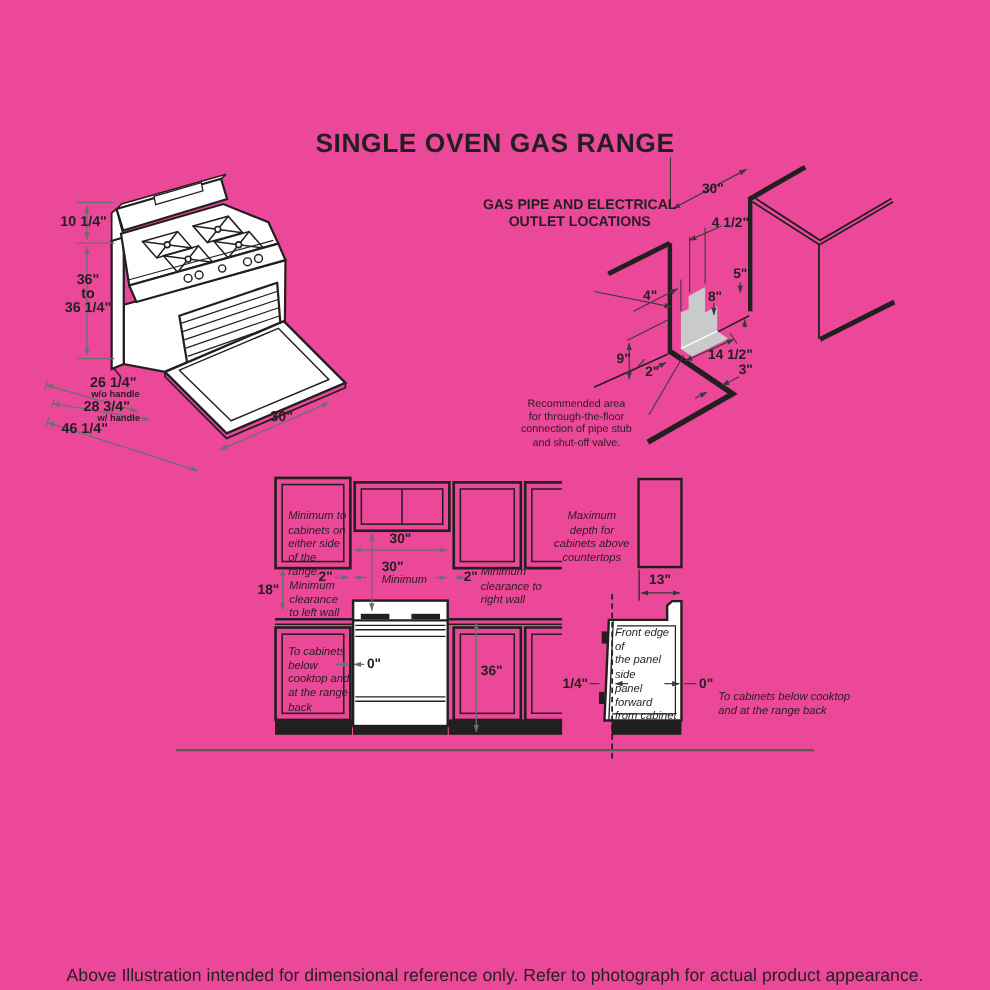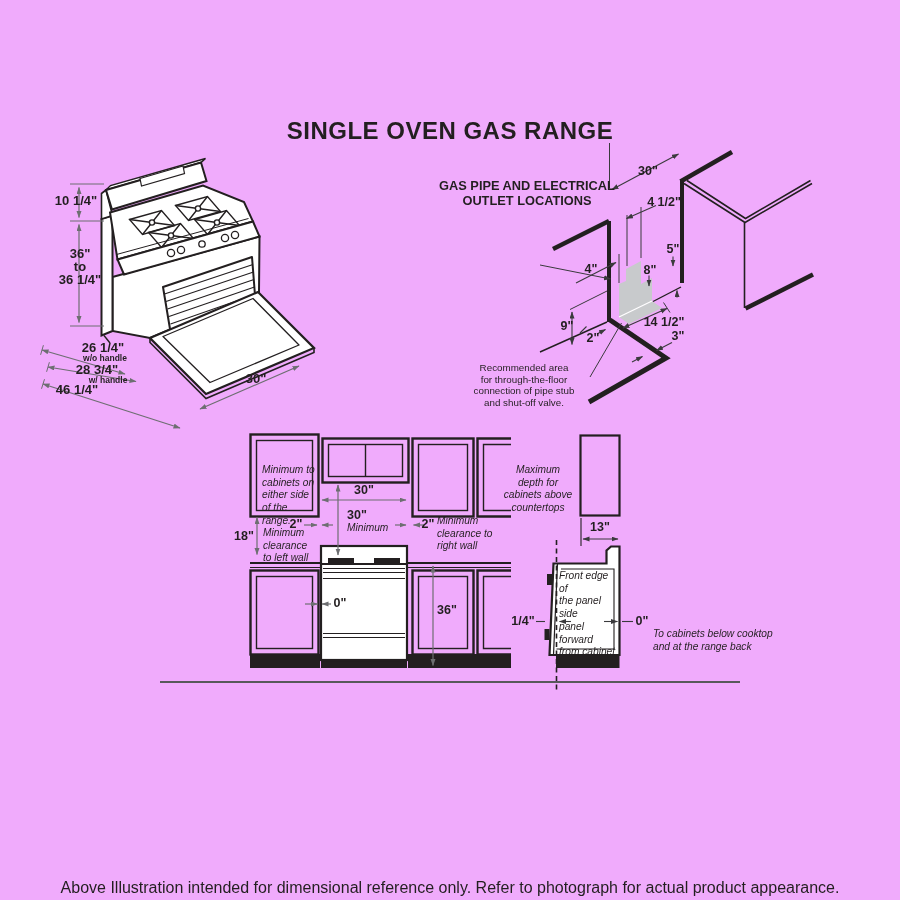--- a/index.html
+++ b/index.html
@@ -1,16 +1,16 @@
 <!DOCTYPE html>
 <html><head>
 <meta charset="utf-8">
 <style>
   html,body{margin:0;padding:0;background:#fff;}
-  #page{position:relative;width:900px;height:900px;background:#f0abfc;overflow:hidden;
+  #page{position:relative;width:900px;height:900px;background:#ec4899;overflow:hidden;
         font-family:"Liberation Sans","DejaVu Sans",sans-serif;color:#231f20;}
   svg{position:absolute;left:0;top:0;}
   .lbl{position:absolute;color:#231f20;line-height:1.15;}
   .c{text-align:center;}
   .r{text-align:center;}
   .b{font-weight:bold;}
   .dim{font-size:12.5px;font-weight:bold;}
   .dimL{font-size:13px;font-weight:bold;}
   .note{font-size:9.8px;line-height:11.5px;}
   .cab{font-size:10.2px;line-height:12.7px;font-style:italic;}
@@ -259,20 +259,27 @@
   <span class="ln">Minimum</span>
   <span class="ln">clearance to</span>
   <span class="ln">right wall</span>
 </div>
 <div class="lbl c dim" style="left:224px;top:529px;width:40px;">18"</div>
 <div class="lbl cab" style="left:263px;top:527px;width:60px;">
   <span class="ln">Minimum</span>
   <span class="ln">clearance</span>
   <span class="ln">to left wall</span>
 </div>
+<div class="lbl cab" style="left:262px;top:587px;width:58px;">
+  <span class="ln">To cabinets</span>
+  <span class="ln">below</span>
+  <span class="ln">cooktop and</span>
+  <span class="ln">at the range</span>
+  <span class="ln">back</span>
+</div>
 <div class="lbl c dim" style="left:320px;top:596px;width:40px;">0"</div>
 <div class="lbl c dim" style="left:427px;top:603px;width:40px;">36"</div>
 
 <div class="lbl r cab" style="left:498px;top:464px;width:80px;">
   <span class="ln">Maximum</span>
   <span class="ln">depth for</span>
   <span class="ln">cabinets above</span>
   <span class="ln">countertops</span>
 </div>
 <div class="lbl c dim" style="left:580px;top:520px;width:40px;">13"</div>

